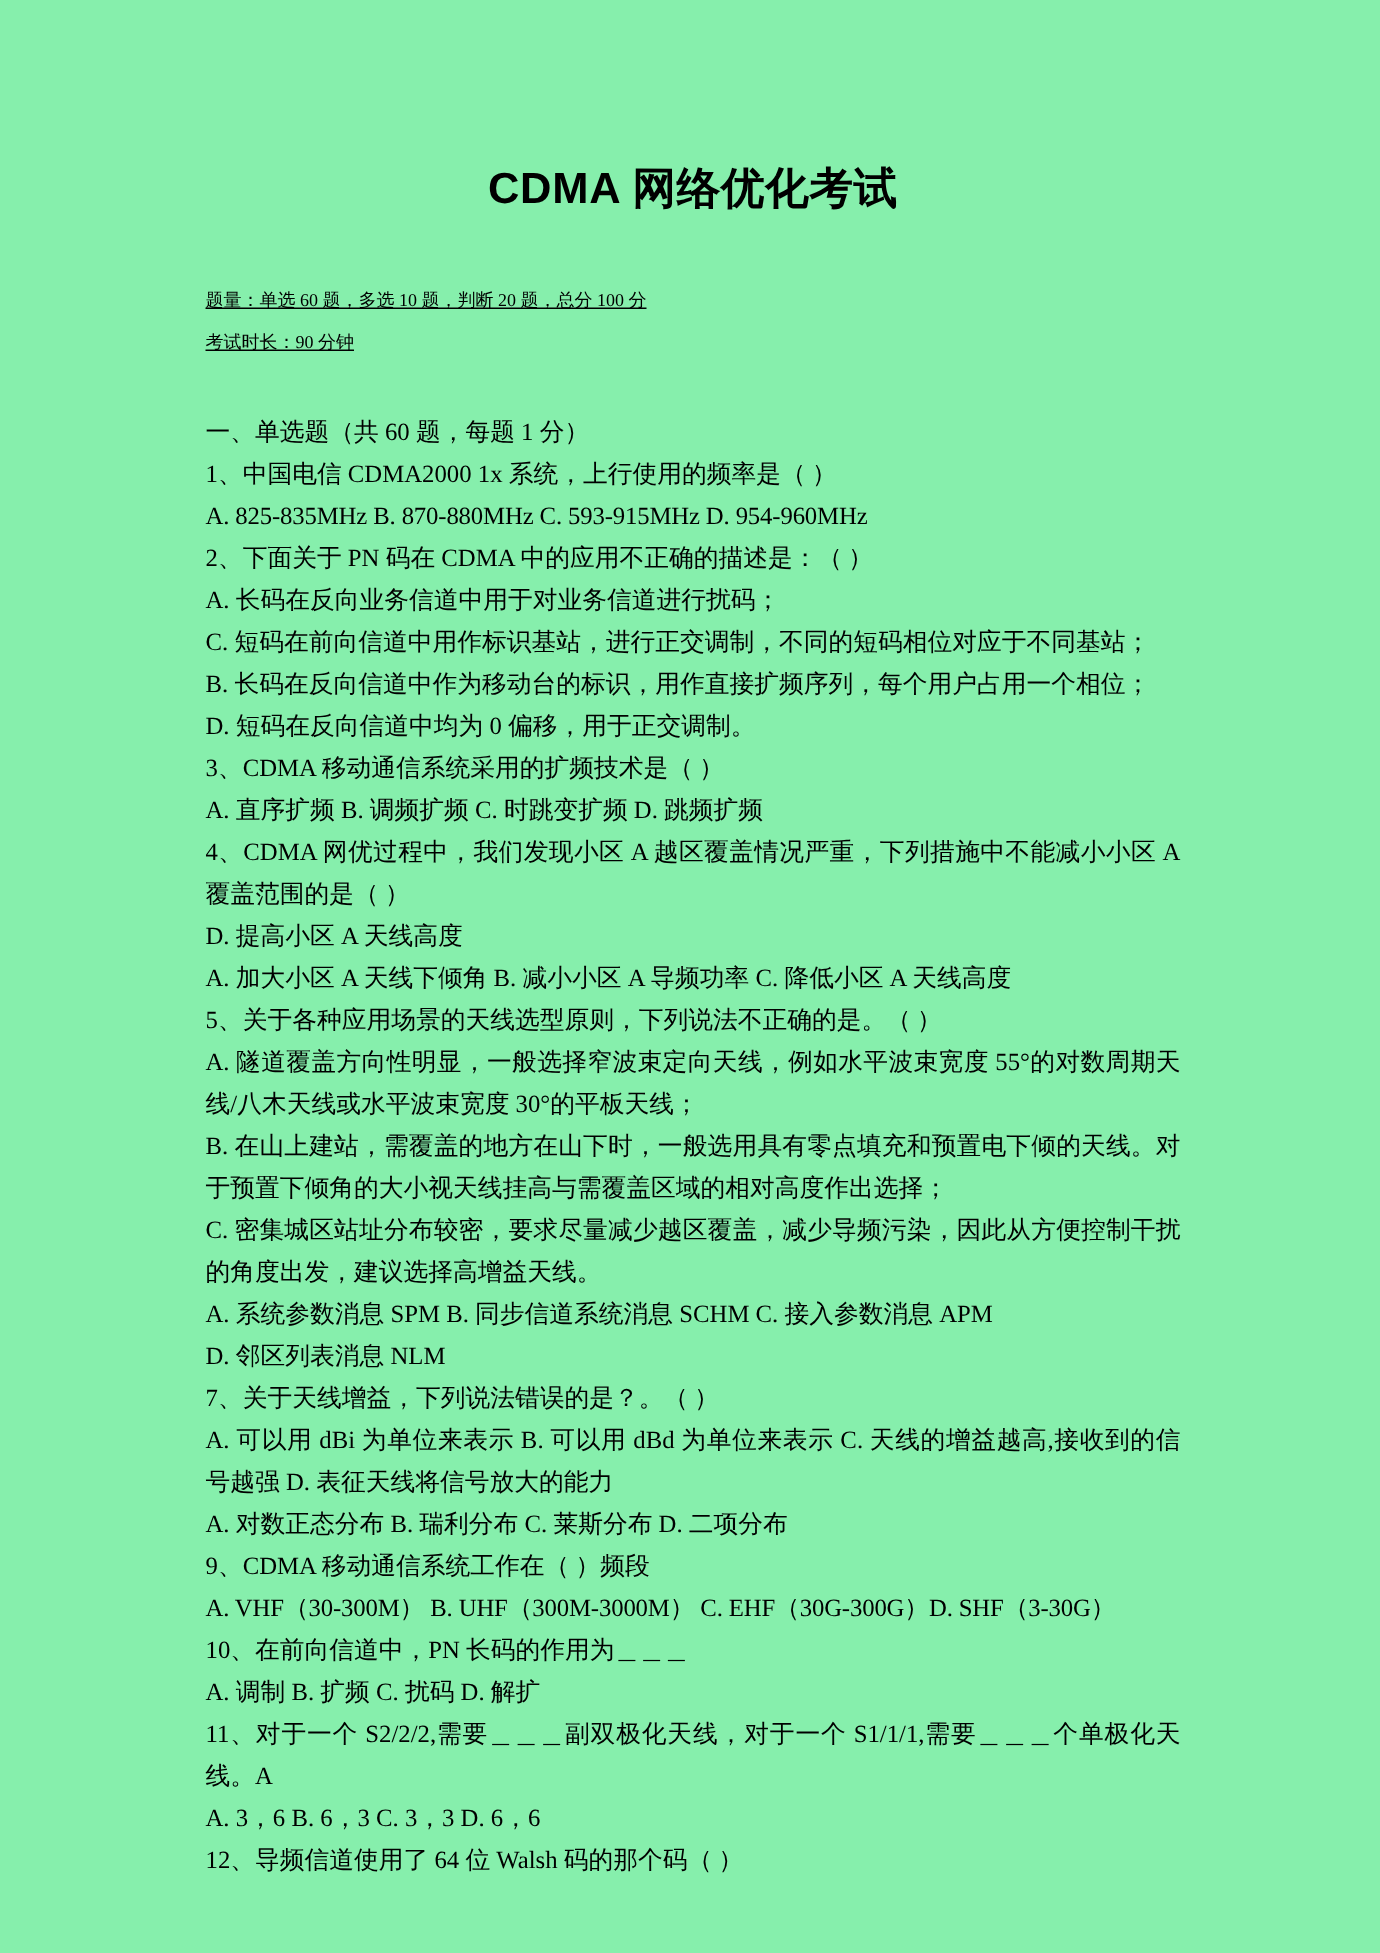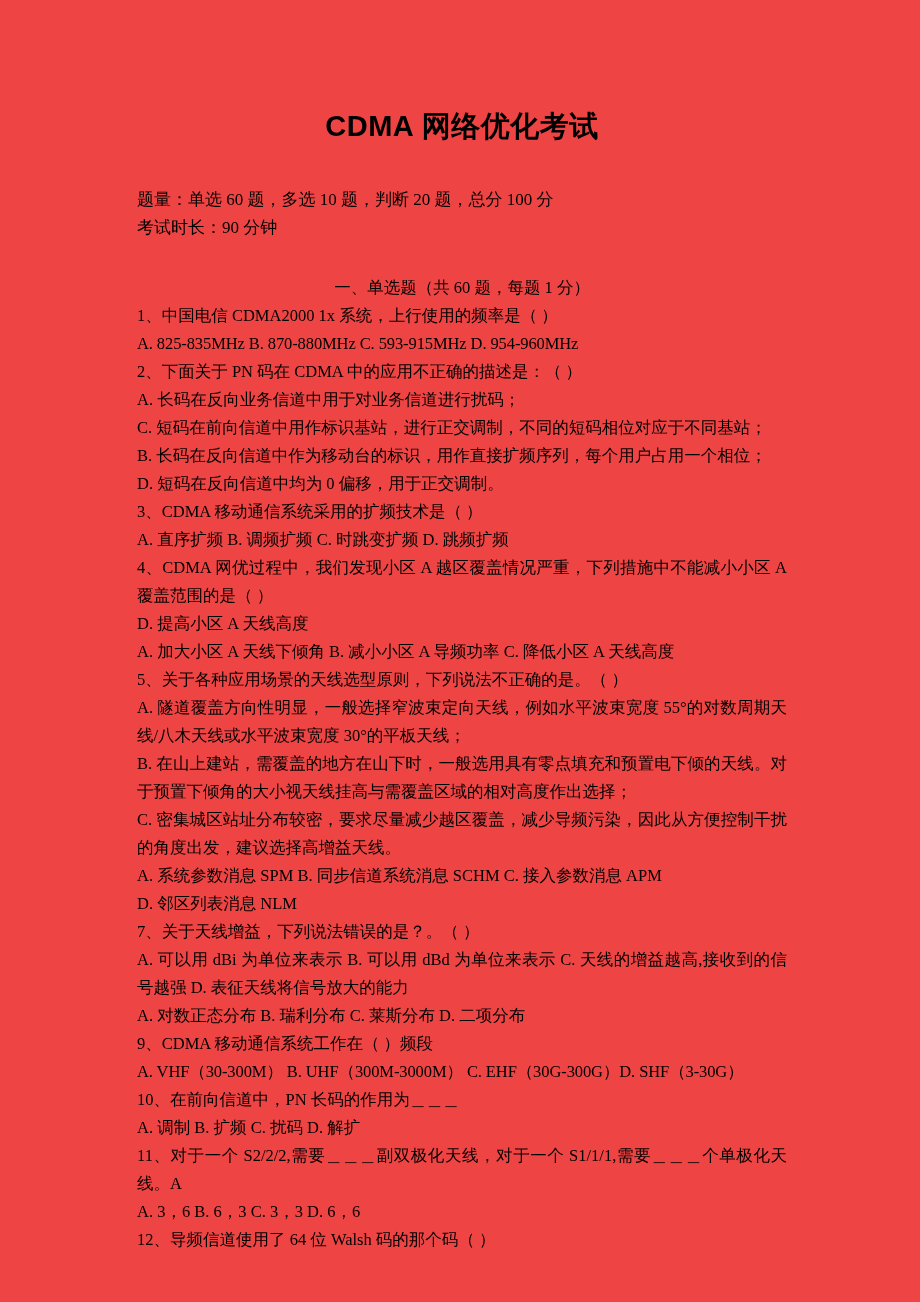--- a/index.html
+++ b/index.html
@@ -8,21 +8,21 @@
     background: #ffffff;
   }
   body {
     font-family: "Liberation Serif", "DejaVu Serif", serif;
     color: #000000;
   }
   .page {
     position: relative;
     width: 920px;
     height: 1302px;
-    background: #ef4444;
+    background: #86efac;
     overflow: hidden;
     box-sizing: border-box;
   }
   .content {
     position: absolute;
     left: 137px;
     top: 0;
     width: 650px;
   }
   .doc-title {
@@ -32,29 +32,29 @@
     font-size: 29px;
     line-height: 1.25;
     margin: 0;
     padding-top: 108px;
     letter-spacing: 0.5px;
   }
   .meta-block {
     margin-top: 42px;
   }
   .meta-line {
-    font-size: 17px;
+    font-size: 12px;
     line-height: 28px;
     white-space: nowrap;
+    text-decoration: underline;
   }
   .section-head {
     font-size: 16.5px;
     line-height: 28px;
     margin-top: 32px;
-    text-align: center;
   }
   .q {
     font-size: 16.5px;
     line-height: 28px;
     text-align: justify;
     text-justify: inter-ideograph;
   }
   .q-stem {
     font-size: 16.5px;
     line-height: 28px;

